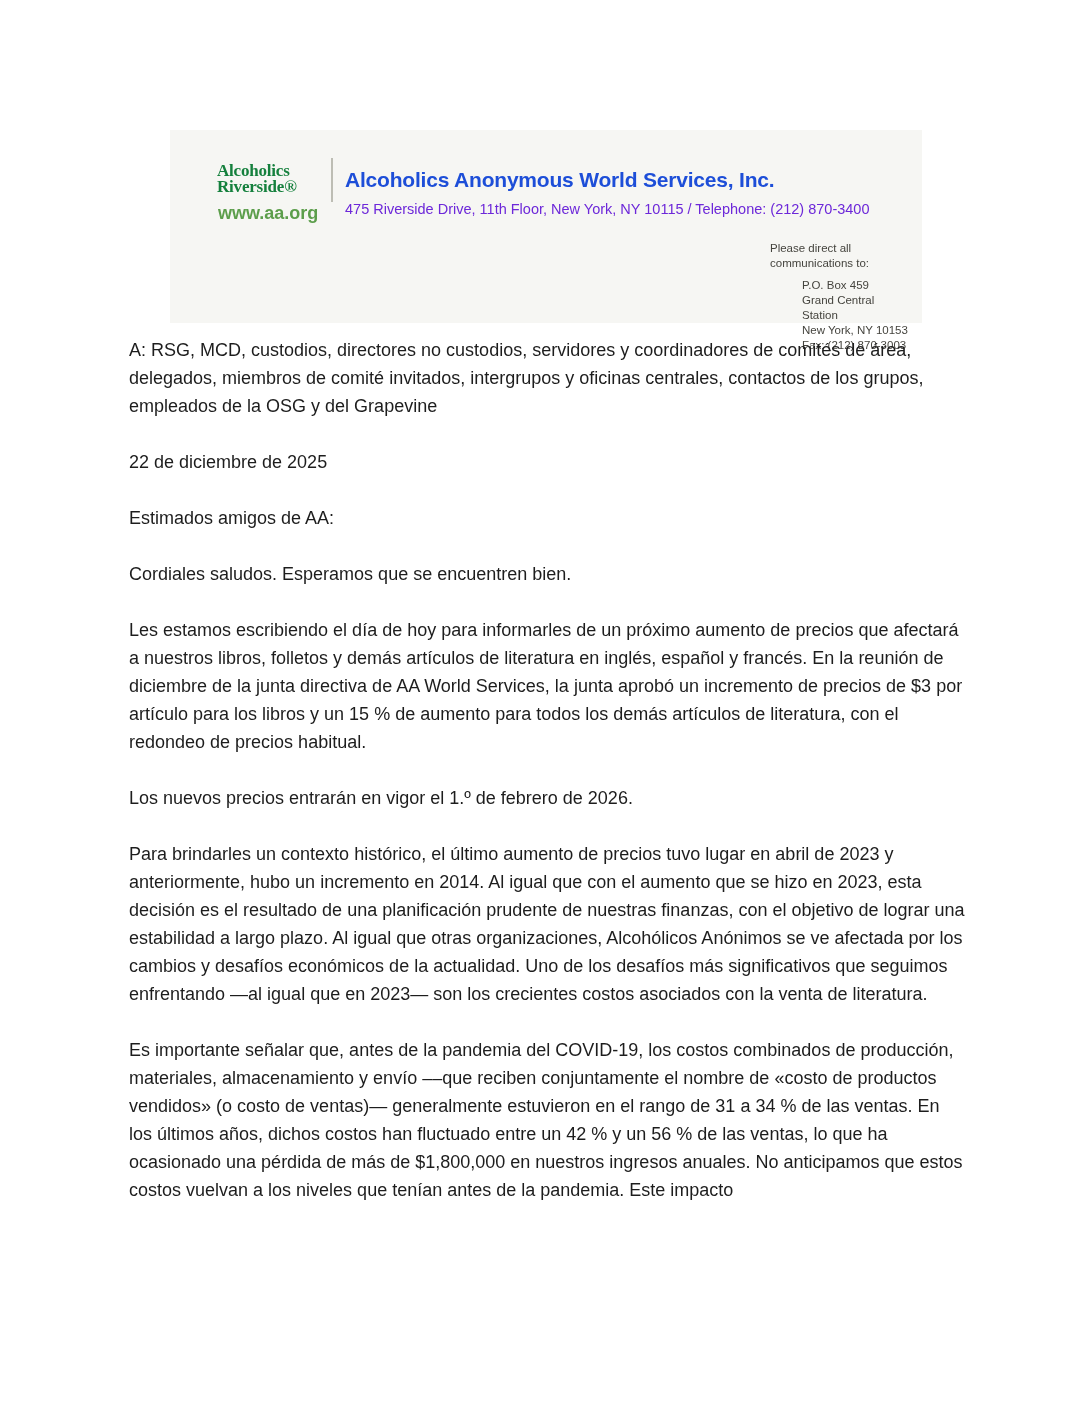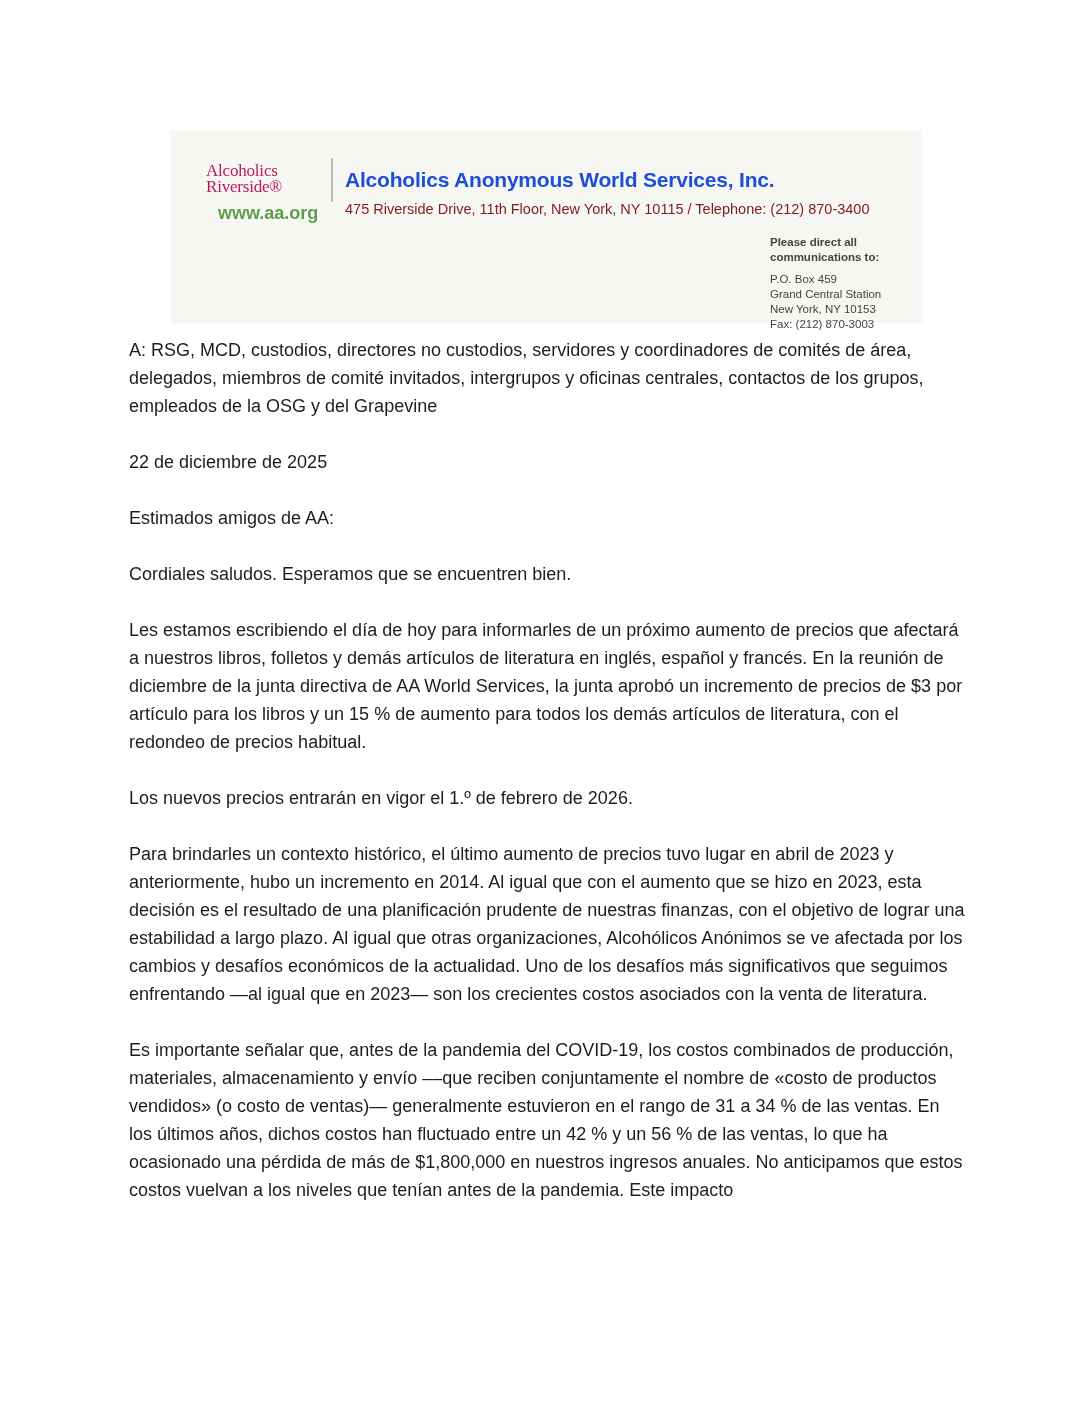--- a/index.html
+++ b/index.html
@@ -17,27 +17,27 @@
   .letterhead {
     position: absolute;
     left: 170px;
     top: 130px;
     width: 752px;
     height: 193px;
     background: #f6f6f3;
   }
   .logo-name {
     position: absolute;
-    left: 36px;
+    left: 47px;
     top: 33px;
     font-family: "Liberation Serif", serif;
-    font-weight: normal;
+    font-weight: bold;
     font-size: 17px;
     line-height: 16px;
-    color: #be185d;
+    color: #15803d;
     letter-spacing: -0.2px;
     white-space: nowrap;
   }
   .logo-site {
     position: absolute;
     left: 48px;
     top: 73px;
     font-weight: bold;
     font-size: 18px;
     color: #5c9e4b;
@@ -58,37 +58,38 @@
     font-size: 21px;
     color: #1d4ed8;
     white-space: nowrap;
     letter-spacing: -0.2px;
   }
   .org-address {
     position: absolute;
     left: 175px;
     top: 71px;
     font-size: 14.5px;
-    color: #7f1d1d;
+    color: #6d28d9;
     white-space: nowrap;
   }
   .comms-block {
     position: absolute;
     left: 600px;
     top: 105px;
     width: 140px;
     font-size: 11.5px;
     color: #45443e;
   }
   .comms-heading {
-    font-weight: bold;
+    font-weight: normal;
     line-height: 15px;
     margin-bottom: 7px;
+    margin-top: 6px;
   }
-  .comms-line { line-height: 15px; }
+  .comms-line { line-height: 15px; margin-left: 32px; }
 
   
   .letter-body {
     position: absolute;
     left: 129px;
     top: 336px;
     width: 836px;
     font-size: 18px;
     line-height: 28px;
     color: #1d1d1d;

